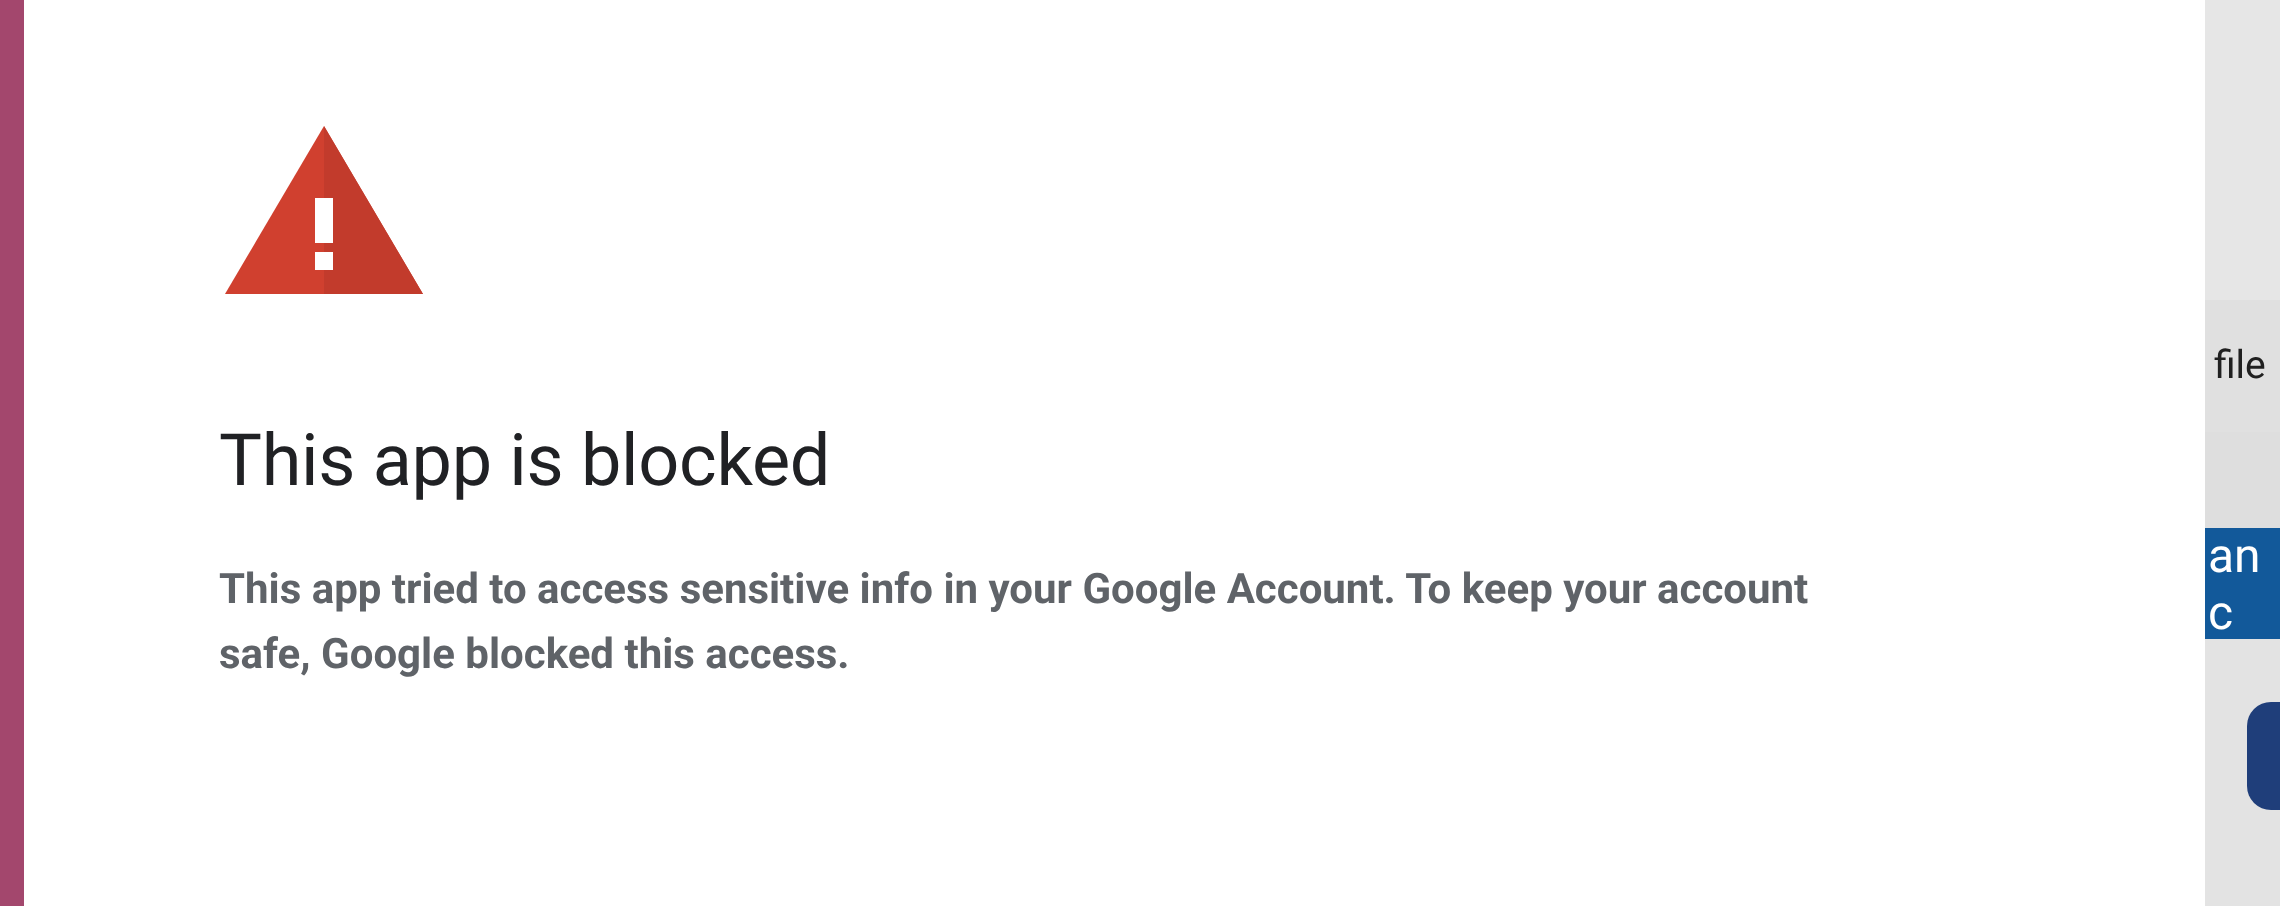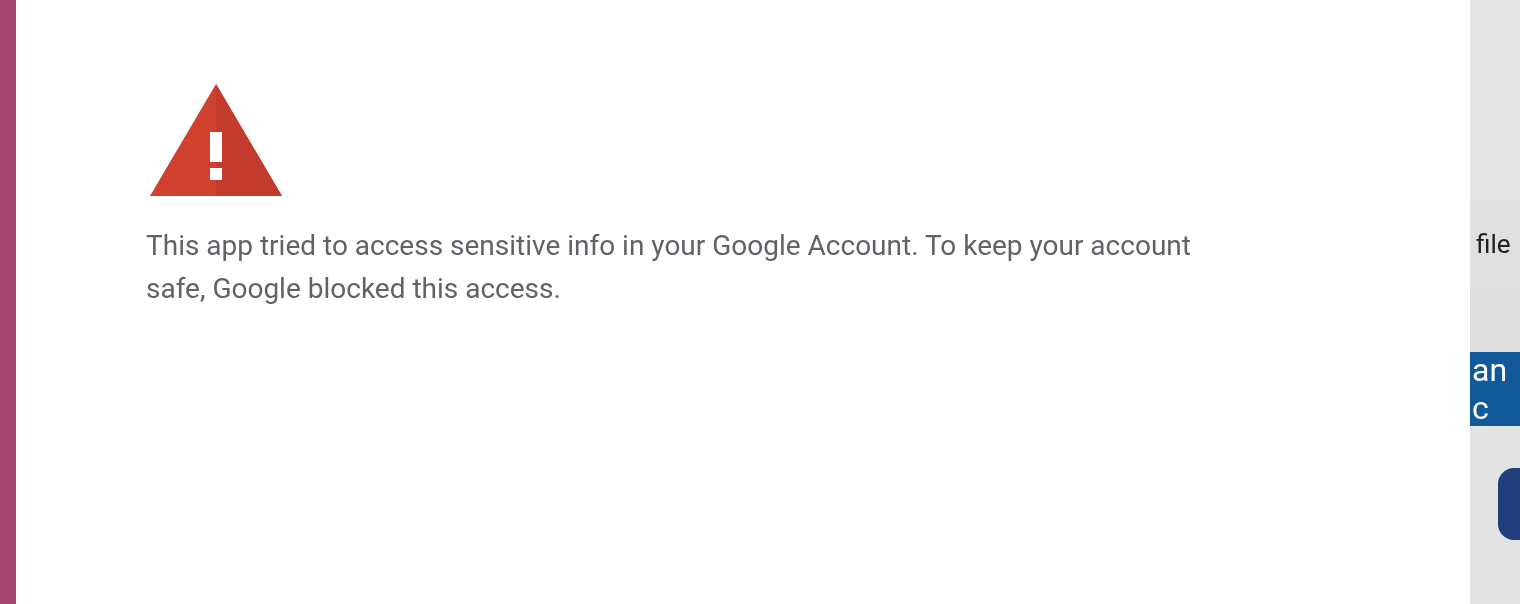--- a/index.html
+++ b/index.html
@@ -43,23 +43,23 @@
       display: block;
     }
     .heading {
       margin-top: 78px;
       font-size: 48px;
       font-weight: 400;
       color: #202124;
       letter-spacing: -0.2px;
     }
     .description {
-      margin-top: 24px;
+      margin-top: 36px;
       font-size: 28px;
-      font-weight: 400;
+      font-weight: 700;
       color: #5f6368;
       line-height: 1.55;
       max-width: 1110px;
     }
     .bg-strip {
       position: absolute;
       right: 0;
       background: #dadada;
     }
     .bg-file-row {
@@ -140,16 +140,17 @@
 
 <div class="main-panel">
   <div class="content">
     <svg class="warning-icon" viewBox="0 0 140 120">
       <polygon points="70,4 136,116 4,116" fill="#d0402f"></polygon>
       <polygon points="70,4 136,116 70,116" fill="#c23b2c"></polygon>
       <rect x="64" y="52" width="12" height="30" fill="#ffffff"></rect>
       <rect x="64" y="88" width="12" height="12" fill="#ffffff"></rect>
     </svg>
 
+    <h1 class="heading">This app is blocked</h1>
 
     <p class="description">This app tried to access sensitive info in your Google Account. To keep your account safe, Google blocked this access.</p>
   </div>
 </div>
 
 </body></html>

